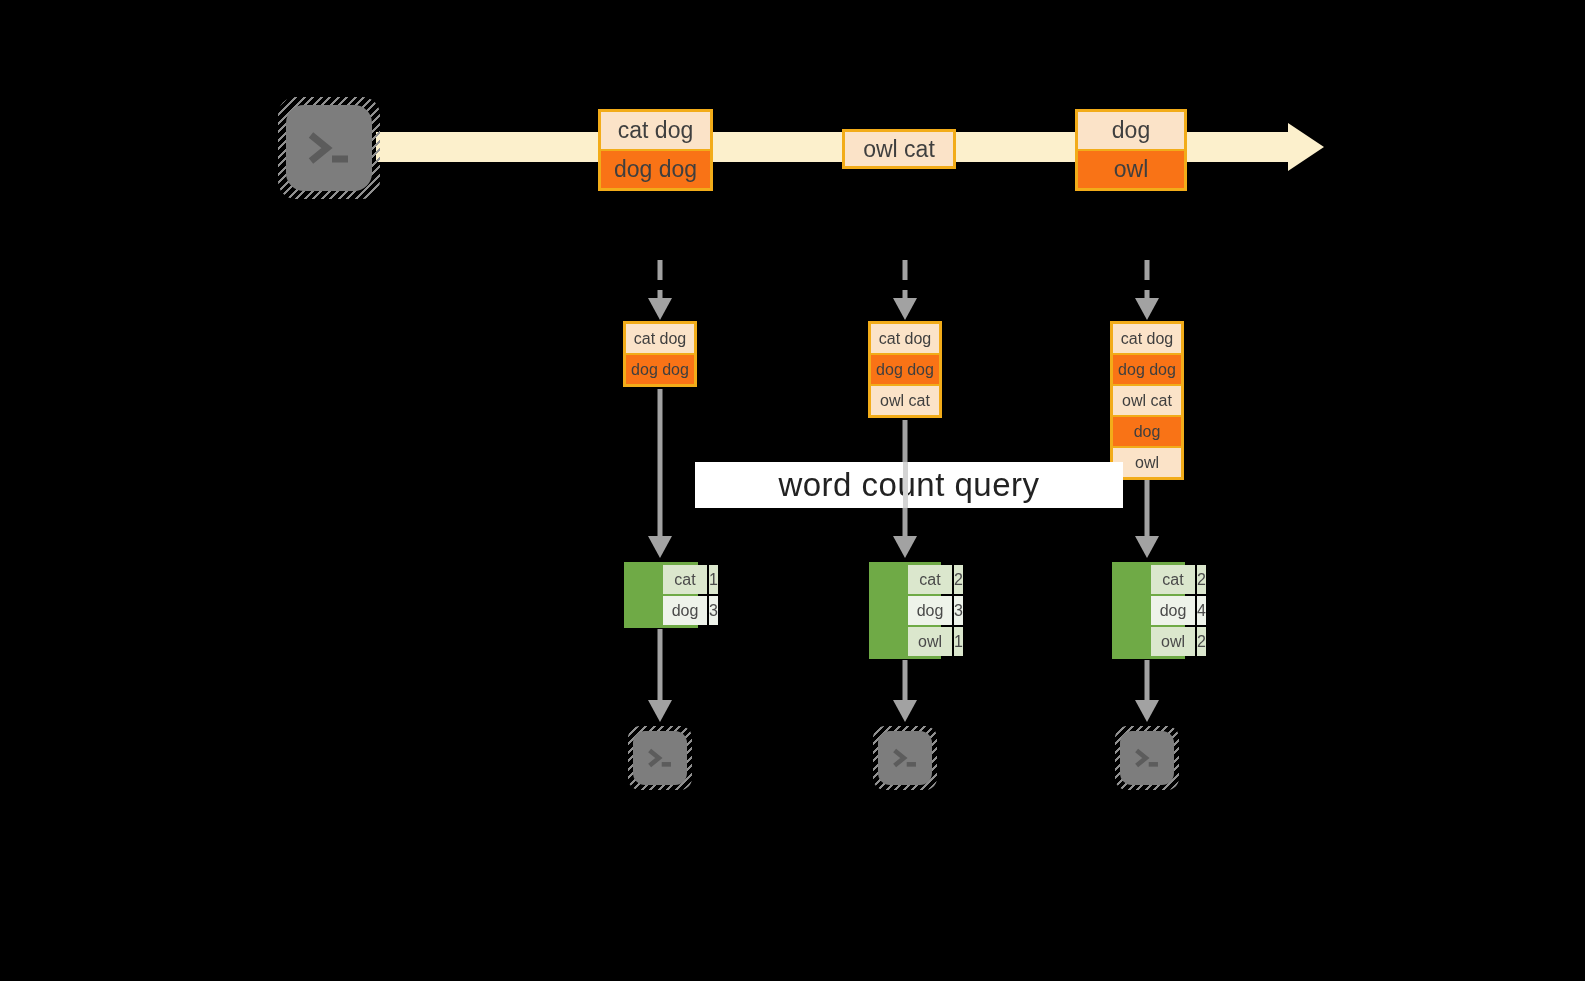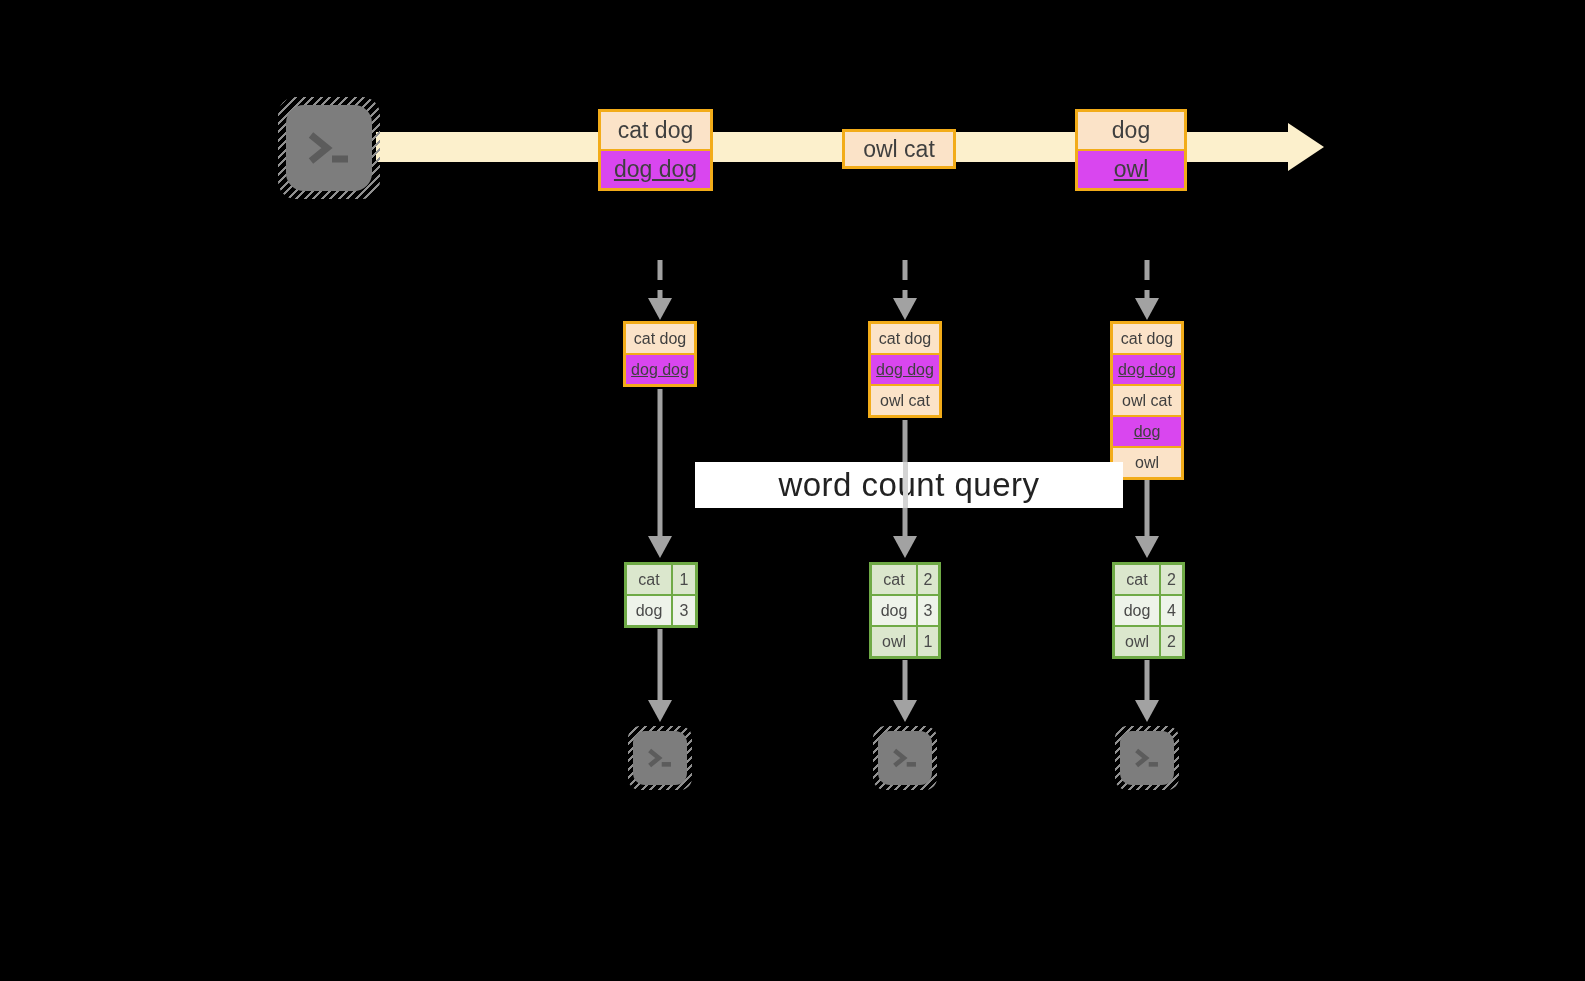--- a/index.html
+++ b/index.html
@@ -17,33 +17,33 @@
   .term-c1{left:628px;top:726px;} .term-c2{left:873px;top:726px;} .term-c3{left:1115px;top:726px;}
   .glyph{stroke:#5c5c5c;fill:none;}
   
   .band{position:absolute;left:376px;top:132px;width:912px;height:30px;background:#fcf0cc;}
   .band-head{position:absolute;left:1288px;top:123px;width:0;height:0;
     border-top:24px solid transparent;border-bottom:24px solid transparent;border-left:36px solid #fcf0cc;}
   
   .obox{position:absolute;border:3px solid #f2ac19;box-sizing:border-box;background:#fbe3c8;}
   .obox .row{display:flex;align-items:center;justify-content:center;}
   .obox .row + .row{border-top:2px solid #f2ac19;}
-  .row-dark{background:#fbe3c8;} .row-light{background:#d946ef;text-decoration:underline;}
+  .row-dark{background:#fbe3c8;} .row-light{background:#f97316;}
   .stream-box .row{height:37px;font-size:23px;}
   .sb-a{left:598px;top:109px;width:115px;}
   .sb-b{left:842px;top:129px;width:114px;}
   .sb-b .row{height:34px;}
   .sb-c{left:1075px;top:109px;width:112px;}
   .mbox .row{height:29px;font-size:16px;}
   .mb-c1{left:623px;top:321px;width:74px;}
   .mb-c2{left:868px;top:321px;width:74px;}
   .mb-c3{left:1110px;top:321px;width:74px;}
   
   .gtable{position:absolute;box-sizing:border-box;border:3px solid #6faa46;background:#6faa46;
-    display:grid;grid-template-columns:44px 1fr;gap:2px;}
+    display:grid;grid-template-columns:44px 1fr;gap:2px;padding-left:36px;}
   .gtable .cell{display:flex;align-items:center;justify-content:center;height:29px;font-size:16px;color:#4a4a4a;}
   .cell-dark{background:#dbe7cd;} .cell-light{background:#eef3ea;}
   .gt-c1{left:624px;top:562px;width:74px;}
   .gt-c2{left:869px;top:562px;width:72px;}
   .gt-c3{left:1112px;top:562px;width:73px;}
   
   .arr{position:absolute;}
   .arr line{stroke:#a2a2a2;stroke-width:5;}
   .arr polygon{fill:#a2a2a2;}
   .dashed line{stroke-dasharray:20 10;}

